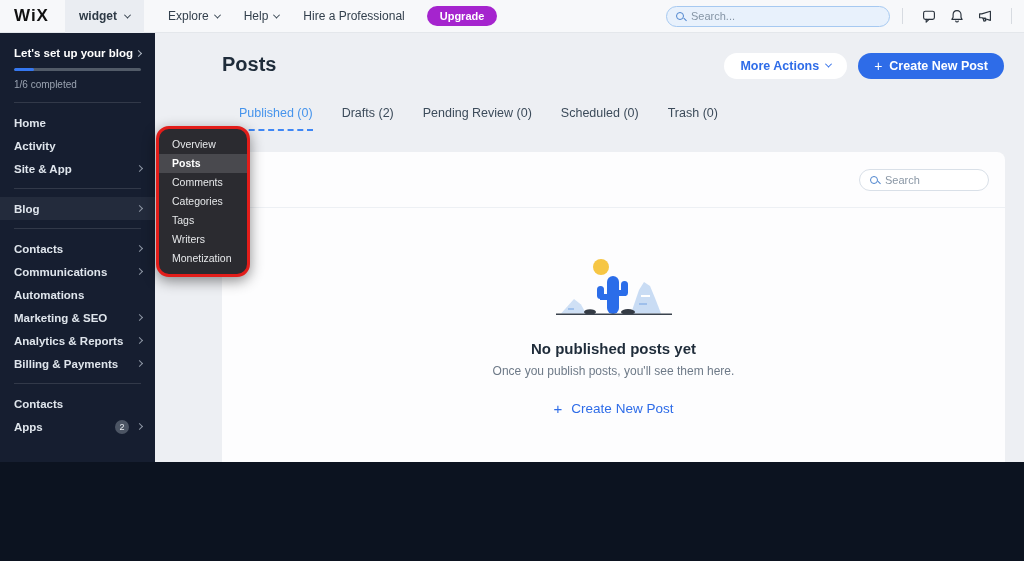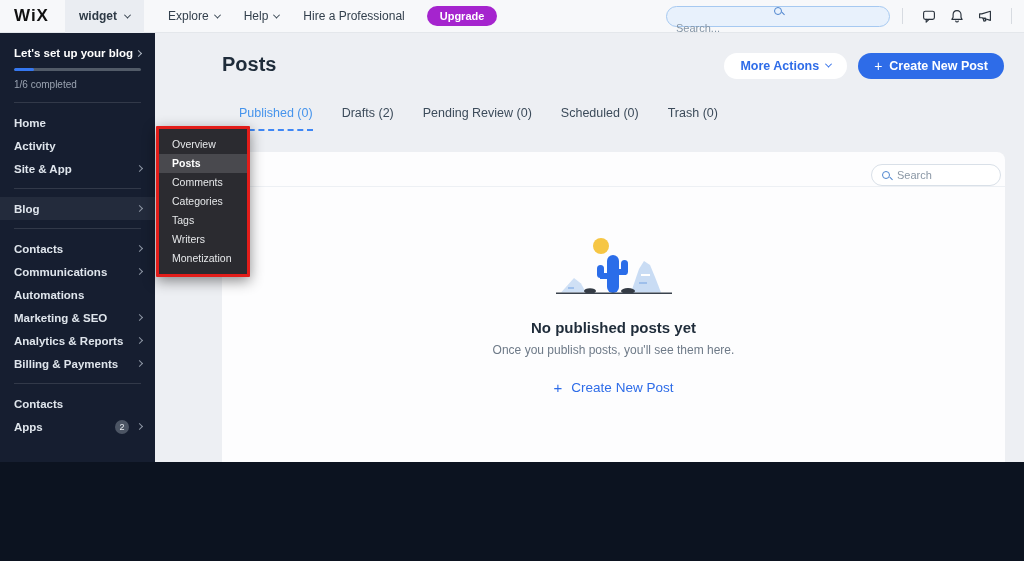--- a/index.html
+++ b/index.html
@@ -11,21 +11,21 @@
   .topbar { position:absolute; left:0; top:0; width:1024px; height:33px; background:#f7f8fa;
             display:flex; align-items:center; z-index:30; border-bottom:1px solid #e4e7eb; }
   .logo { font-weight:800; font-size:17px; color:#111; letter-spacing:1px; margin:0 16px 0 14px; cursor:pointer; }
   .site-selector { height:33px; padding:0 14px; background:#eaedf2; display:flex; align-items:center; gap:8px;
                    font-size:12px; color:#2e3a46; font-weight:600; cursor:pointer; }
   .topmenu { display:flex; align-items:center; gap:6px; font-size:12px; color:#33404d; margin-left:24px; cursor:pointer; }
   .upgrade-btn { margin-left:22px; background:#a524ce; color:#fff; border:none; font-family:inherit;
                  font-size:11px; font-weight:700; padding:4px 13px; border-radius:12px; cursor:pointer; }
   .top-spacer { flex:1; }
   .topsearch { width:224px; height:21px; background:#e8f1fc; border:1px solid #a6c9f1; border-radius:11px;
-               display:flex; align-items:center; padding:0 9px; gap:7px;flex-direction:column; }
+               display:flex; align-items:center; padding:0 9px; gap:7px; }
   .topsearch input { border:none; outline:none; background:transparent; font-family:inherit; font-size:11px;
                      color:#42505e; width:100%; }
   .topsearch input::placeholder { color:#8595a5; }
   .mag { width:8px; height:8px; border:1.4px solid #4f86cf; border-radius:50%; position:relative; flex:none; }
   .mag::after { content:''; position:absolute; width:4px; height:1.4px; background:#4f86cf;
                 transform:rotate(45deg); right:-3.5px; bottom:-1px; }
   .vdiv { width:1px; height:16px; background:#d7dbe1; margin:0 12px; }
   .top-icon { width:28px; display:flex; justify-content:center; align-items:center; cursor:pointer; }
   .top-icon svg { stroke:#29323c; fill:none; stroke-width:1.15; stroke-linejoin:round; stroke-linecap:round; }
 
@@ -48,21 +48,21 @@
   .sb-item { height:23px; display:flex; align-items:center; justify-content:space-between;
              padding:0 13px 0 14px; cursor:pointer; }
   .sb-item.active { background:rgba(255,255,255,0.06); }
   .sb-label { font-size:11.5px; font-weight:600; color:#dfe5ec; }
   .sb-right { display:flex; align-items:center; gap:8px; color:#8d96a3; }
   .sb-badge { width:14px; height:14px; border-radius:50%; background:#4c5564; color:#e8ecf1;
               font-size:9px; display:flex; align-items:center; justify-content:center; }
 
   
   .flyout { position:absolute; left:156px; top:126px; width:94px; background:#2b2b30;
-            border:3px solid #e21d1a; border-radius:1px; padding:6px 0; z-index:40;
+            border:3px solid #e21d1a; border-radius:13px; padding:6px 0; z-index:40;
             box-shadow:0 4px 14px rgba(0,0,0,0.45); }
   .fly-item { height:19px; line-height:19px; padding-left:13px; font-size:10.5px; color:#e6e8ea; cursor:pointer; }
   .fly-item.active { background:#49494e; font-weight:700; color:#ffffff; }
 
   
   .main { position:absolute; left:155px; top:33px; width:869px; height:429px; background:#edeff3; }
   .page-title { position:absolute; left:67px; top:20px; font-size:20px; font-weight:700; color:#1f2c3a; }
   .actions { position:absolute; right:20px; top:20px; display:flex; gap:11px; }
   .btn { height:26px; border:none; font-family:inherit; font-size:12.5px; font-weight:600; border-radius:16px;
          display:flex; align-items:center; gap:7px; cursor:pointer; padding:0 16px; }
@@ -70,22 +70,22 @@
   .btn-more .chev { color:#2e6ce8; margin-top:-2px; }
   .btn-create { background:#2e6ce8; color:#ffffff; }
   .btn .plus { font-size:14px; font-weight:400; }
 
   .tabs { position:absolute; left:84px; top:73px; display:flex; gap:29px; }
   .tab { font-size:12.5px; color:#3c4b5a; padding-bottom:9px; cursor:pointer; }
   .tab.active { color:#4694ec; border-bottom:2px dashed #3f87f5; }
 
   .card { position:absolute; left:67px; top:119px; right:19px; bottom:0; background:#fdfdfe;
           border-radius:8px 8px 0 0; }
-  .card-head { height:35px; border-bottom:1px solid #edf0f4; display:flex; align-items:flex-end;
-               justify-content:flex-end; padding-right:4px; }
+  .card-head { height:56px; border-bottom:1px solid #edf0f4; display:flex; align-items:center;
+               justify-content:flex-end; padding-right:16px; }
   .card-search { width:130px; height:22px; border:1px solid #d9e0e8; border-radius:12px; background:#fff;
                  display:flex; align-items:center; gap:7px; padding:0 10px; }
   .card-search input { border:none; outline:none; background:transparent; font-family:inherit;
                        font-size:11px; color:#42505e; width:100%; }
   .card-search input::placeholder { color:#8a97a5; }
 
   .empty { text-align:center; margin-top:48px; }
   .empty-illus { display:inline-block; }
   .empty-title { margin-top:16px; font-size:15px; font-weight:700; color:#1f2c3a; }
   .empty-sub { margin-top:7px; font-size:12px; color:#6e7a88; }

